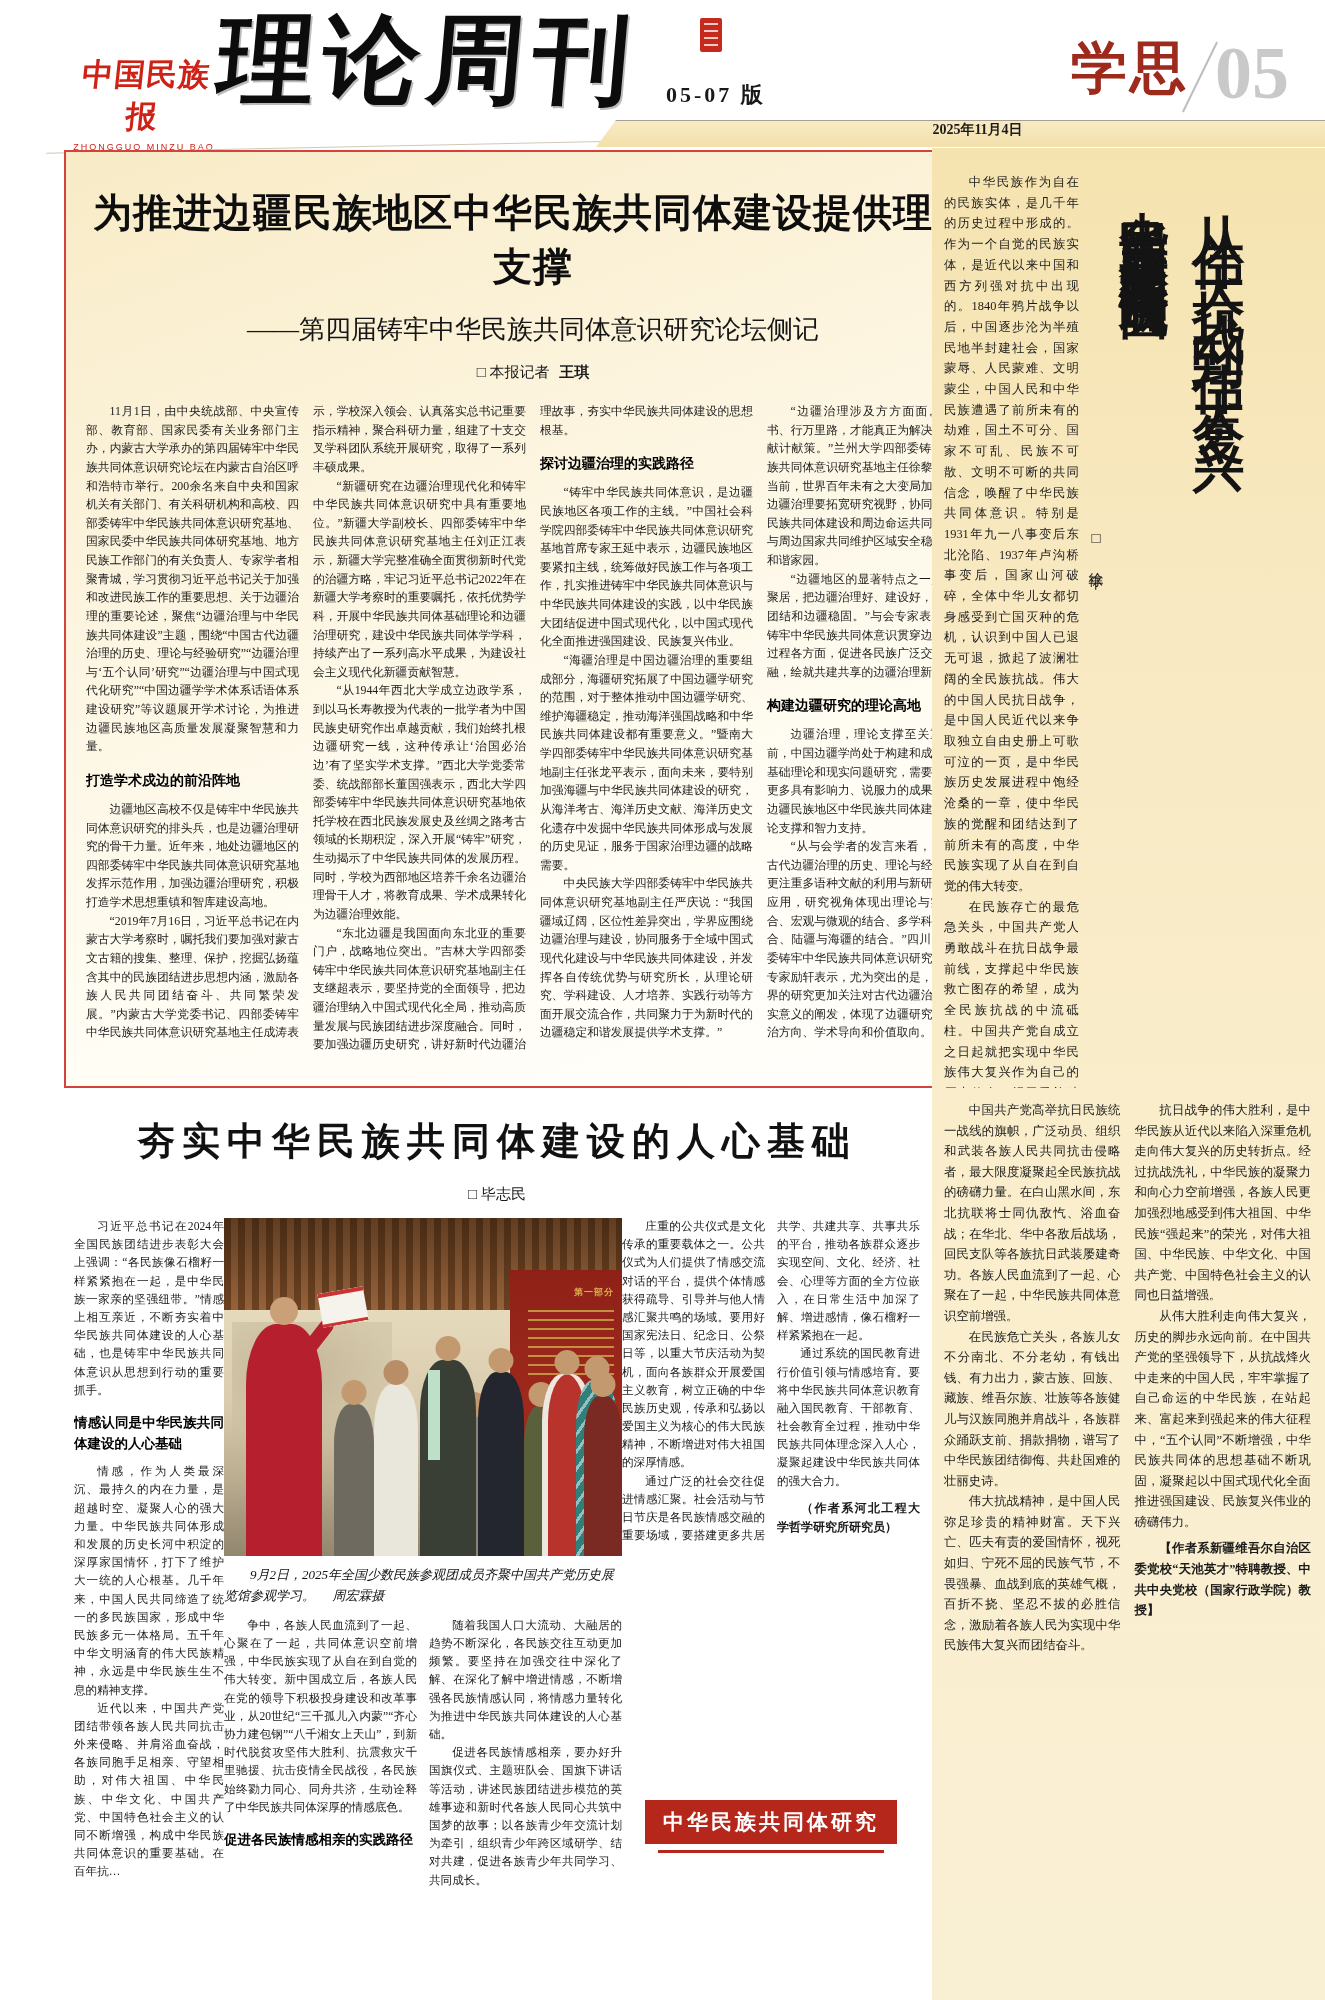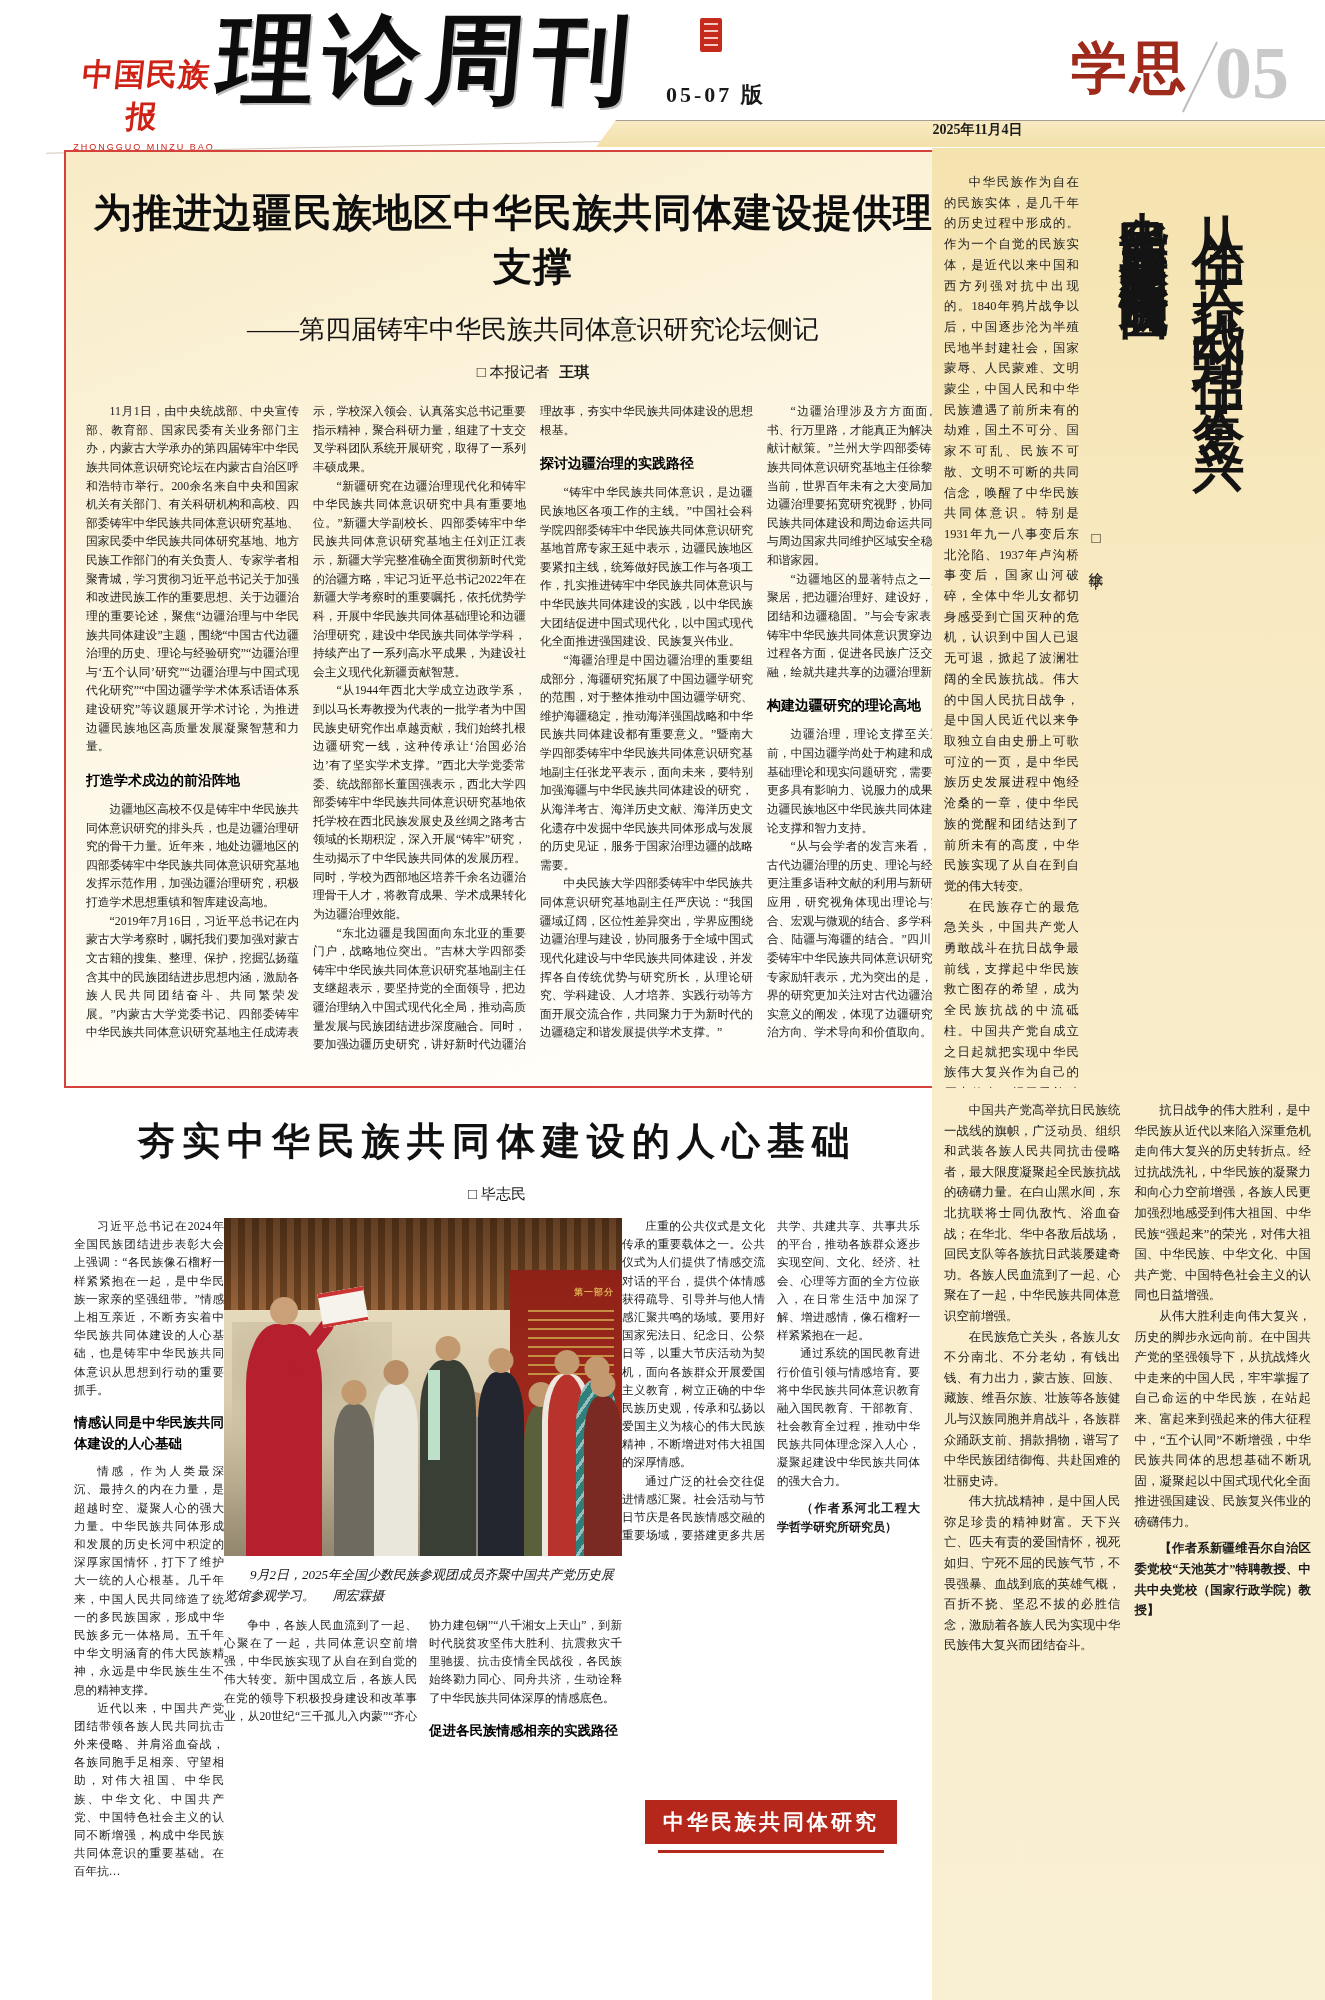--- a/index.html
+++ b/index.html
@@ -220,20 +220,21 @@
         <div class="guide-arm"></div>
         <div class="guide-sign"></div>
       </div>
       <div class="caption">
         <span>9月2日，2025年全国少数民族参观团成员齐聚中国共产党历史展览馆参观学习。</span>
         <span class="credit">周宏霖摄</span>
       </div>
       <div class="mid-cols">
         <span><p class="para">争中，各族人民血流到了一起、心聚在了一起，共同体意识空前增强，中华民族实现了从自在到自觉的伟大转变。新中国成立后，各族人民在党的领导下积极投身建设和改革事业，从20世纪“三千孤儿入内蒙”“齐心协力建包钢”“八千湘女上天山”，到新时代脱贫攻坚伟大胜利、抗震救灾千里驰援、抗击疫情全民战役，各民族始终勠力同心、同舟共济，生动诠释了中华民族共同体深厚的情感底色。</p></span>
         <div class="subhead-sm">促进各民族情感相亲的实践路径</div>
+        <span><p class="para">随着我国人口大流动、大融居的趋势不断深化，各民族交往互动更加频繁。要坚持在加强交往中深化了解、在深化了解中增进情感，不断增强各民族情感认同，将情感力量转化为推进中华民族共同体建设的人心基础。</p><p class="para">促进各民族情感相亲，要办好升国旗仪式、主题班队会、国旗下讲话等活动，讲述民族团结进步模范的英雄事迹和新时代各族人民同心共筑中国梦的故事；以各族青少年交流计划为牵引，组织青少年跨区域研学、结对共建，促进各族青少年共同学习、共同成长。</p></span>
       </div>
     </div>
 
     <div class="ba-right">
       <div class="ba-right-cols">
         <span><p class="para">庄重的公共仪式是文化传承的重要载体之一。公共仪式为人们提供了情感交流对话的平台，提供个体情感获得疏导、引导并与他人情感汇聚共鸣的场域。要用好国家宪法日、纪念日、公祭日等，以重大节庆活动为契机，面向各族群众开展爱国主义教育，树立正确的中华民族历史观，传承和弘扬以爱国主义为核心的伟大民族精神，不断增进对伟大祖国的深厚情感。</p><p class="para">通过广泛的社会交往促进情感汇聚。社会活动与节日节庆是各民族情感交融的重要场域，要搭建更多共居共学、共建共享、共事共乐的平台，推动各族群众逐步实现空间、文化、经济、社会、心理等方面的全方位嵌入，在日常生活中加深了解、增进感情，像石榴籽一样紧紧抱在一起。</p><p class="para">通过系统的国民教育进行价值引领与情感培育。要将中华民族共同体意识教育融入国民教育、干部教育、社会教育全过程，推动中华民族共同体理念深入人心，凝聚起建设中华民族共同体的强大合力。</p></span>
         <p class="author-note">（作者系河北工程大学哲学研究所研究员）</p>
       </div>
       <div class="badge-wrap">
         <span class="badge">中华民族共同体研究</span>

